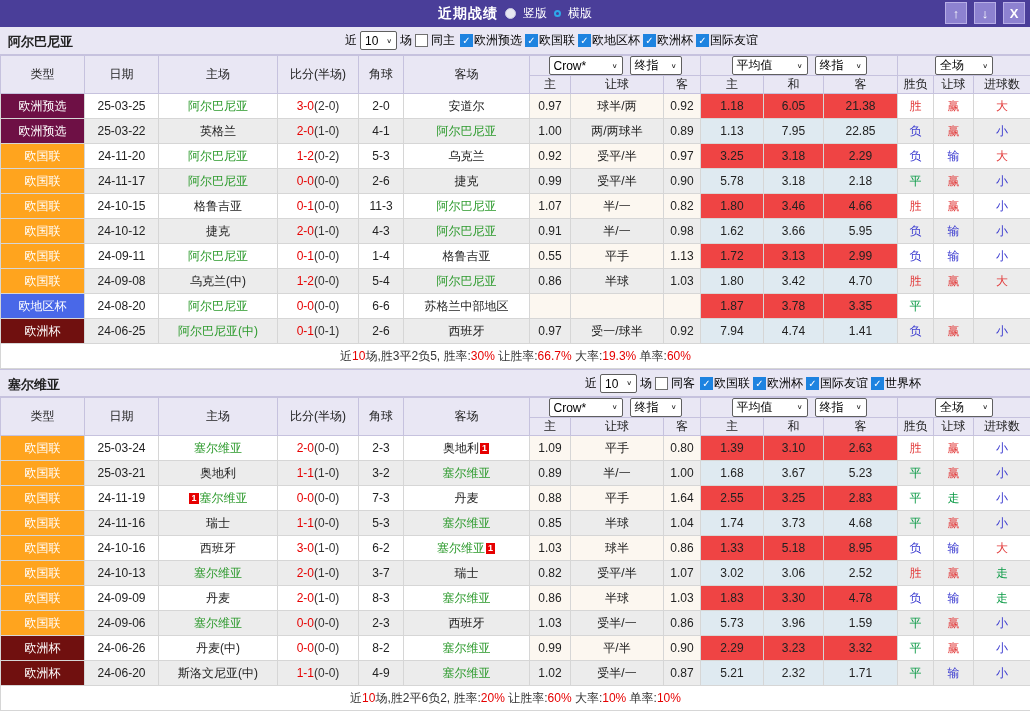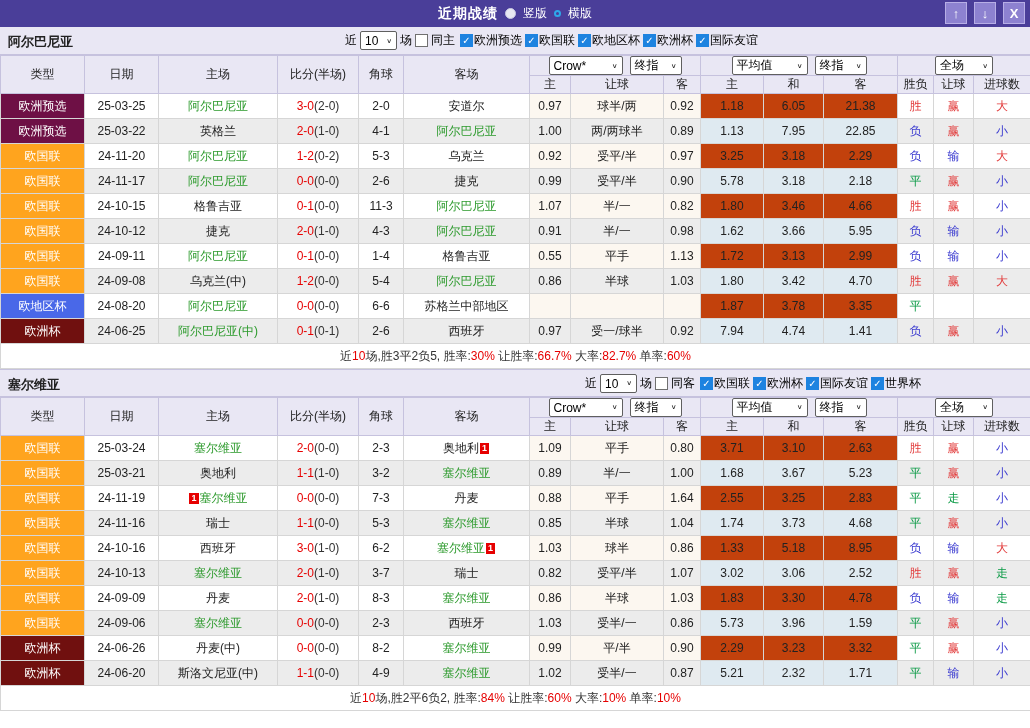--- a/index.html
+++ b/index.html
@@ -36,21 +36,21 @@
   .hA th { height:20px; }
   .hB th { height:17px; }
   .ddcell { text-align:center; }
   .ddwrap { display:flex; align-items:center; justify-content:center; gap:7px; }
   .grid td { border:1px solid #d6d6d6; height:25px; text-align:center; font-size:12px; color:#222; padding:0 1px;
              overflow:hidden; white-space:nowrap; }
   tr.rw  { background:#fff; }
   tr.rg  { background:#ececec; }
   tr.rw .odds-cell { background:#fcf7f0; }
   tr.rg .odds-cell { background:#ececec; }
-  tr.rw .avg-cell  { background:#c2410c; }
+  tr.rw .avg-cell  { background:#ef4444; }
   tr.rg .avg-cell  { background:#dfeaf1; }
   td.type-cell { color:#fff; }
   .team { color:#222; }
   .team.green { color:#2c9a2c; }
   .ft { color:#e60000; }
   .ht { color:#333; }
   .rc { display:inline-block; background:#e60000; color:#fff; font-size:9px; font-weight:bold;
         line-height:11px; padding:0 2px; margin:0 1px; vertical-align:1px; }
   td.res-cell { font-weight:normal; }
   td.summary-cell { text-align:center; background:#fff; color:#333; font-size:12px; height:25px; }
@@ -337,21 +337,21 @@
         <td class="odds-cell">受一/球半</td>
         <td class="odds-cell">0.92</td>
         <td class="avg-cell">7.94</td>
         <td class="avg-cell">4.74</td>
         <td class="avg-cell">1.41</td>
         <td class="res-cell" style="color: rgb(58, 58, 208);">负</td>
         <td class="res-cell" style="color: rgb(226, 59, 59);">赢</td>
         <td class="res-cell" style="color: rgb(58, 58, 208);">小</td>
       </tr>
       <tr>
-        <td class="summary-cell" colspan="15"><span>近</span><span class="red">10</span><span>场,胜3平2负5, 胜率:</span><span class="red">30%</span><span> 让胜率:</span><span class="red">66.7%</span><span> 大率:</span><span class="red">82.7%</span><span> 单率:</span><span class="red">60%</span></td>
+        <td class="summary-cell" colspan="15"><span>近</span><span class="red">10</span><span>场,胜3平2负5, 胜率:</span><span class="red">30%</span><span> 让胜率:</span><span class="red">66.7%</span><span> 大率:</span><span class="red">19.3%</span><span> 单率:</span><span class="red">60%</span></td>
       </tr>
     </tbody>
 </table>
 
 <div class="section-bar">
   <span class="team-title">塞尔维亚</span>
   <div class="filter" style="left:585px;">
     <span>近</span>
     <span class="sel" style="width:37px;">
         <span>10</span>
@@ -448,21 +448,21 @@
       <tr class="rw">
         <td class="type-cell" style="background: rgb(255, 164, 30);">欧国联</td>
         <td>25-03-24</td>
         <td class="team-cell"><span class="team green">塞尔维亚</span></td>
         <td><span class="ft">2-0</span><span class="ht">(0-0)</span></td>
         <td>2-3</td>
         <td class="team-cell"><span class="team">奥地利</span><span class="rc">1</span></td>
         <td class="odds-cell">1.09</td>
         <td class="odds-cell">平手</td>
         <td class="odds-cell">0.80</td>
-        <td class="avg-cell">3.71</td>
+        <td class="avg-cell">1.39</td>
         <td class="avg-cell">3.10</td>
         <td class="avg-cell">2.63</td>
         <td class="res-cell" style="color: rgb(226, 59, 59);">胜</td>
         <td class="res-cell" style="color: rgb(226, 59, 59);">赢</td>
         <td class="res-cell" style="color: rgb(58, 58, 208);">小</td>
       </tr>
       <tr class="rg">
         <td class="type-cell" style="background: rgb(255, 164, 30);">欧国联</td>
         <td>25-03-21</td>
         <td class="team-cell"><span class="team">奥地利</span></td>
@@ -609,16 +609,16 @@
         <td class="odds-cell">受半/一</td>
         <td class="odds-cell">0.87</td>
         <td class="avg-cell">5.21</td>
         <td class="avg-cell">2.32</td>
         <td class="avg-cell">1.71</td>
         <td class="res-cell" style="color: rgb(10, 154, 69);">平</td>
         <td class="res-cell" style="color: rgb(58, 58, 208);">输</td>
         <td class="res-cell" style="color: rgb(58, 58, 208);">小</td>
       </tr>
       <tr>
-        <td class="summary-cell" colspan="15"><span>近</span><span class="red">10</span><span>场,胜2平6负2, 胜率:</span><span class="red">84%</span><span> 让胜率:</span><span class="red">60%</span><span> 大率:</span><span class="red">10%</span><span> 单率:</span><span class="red">10%</span></td>
+        <td class="summary-cell" colspan="15"><span>近</span><span class="red">10</span><span>场,胜2平6负2, 胜率:</span><span class="red">20%</span><span> 让胜率:</span><span class="red">60%</span><span> 大率:</span><span class="red">10%</span><span> 单率:</span><span class="red">10%</span></td>
       </tr>
     </tbody>
 </table>
 
 </body></html>

